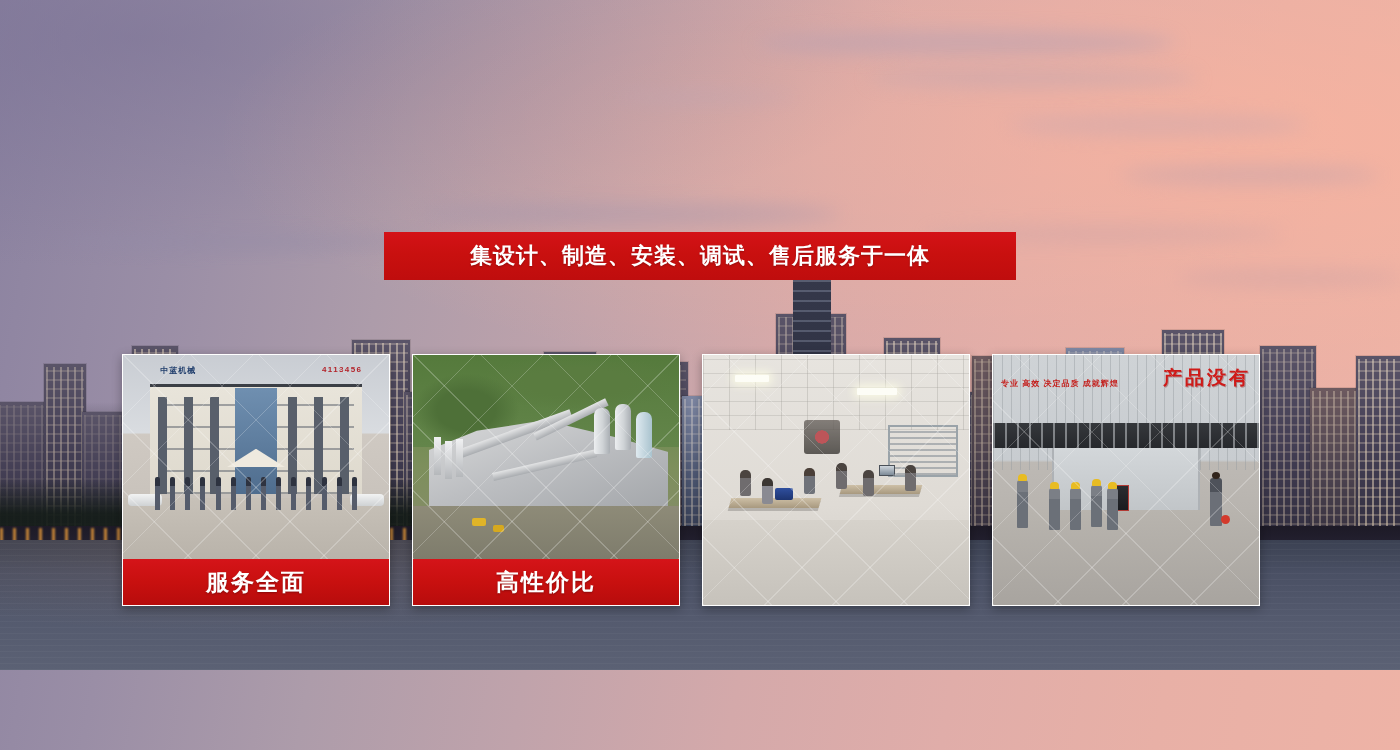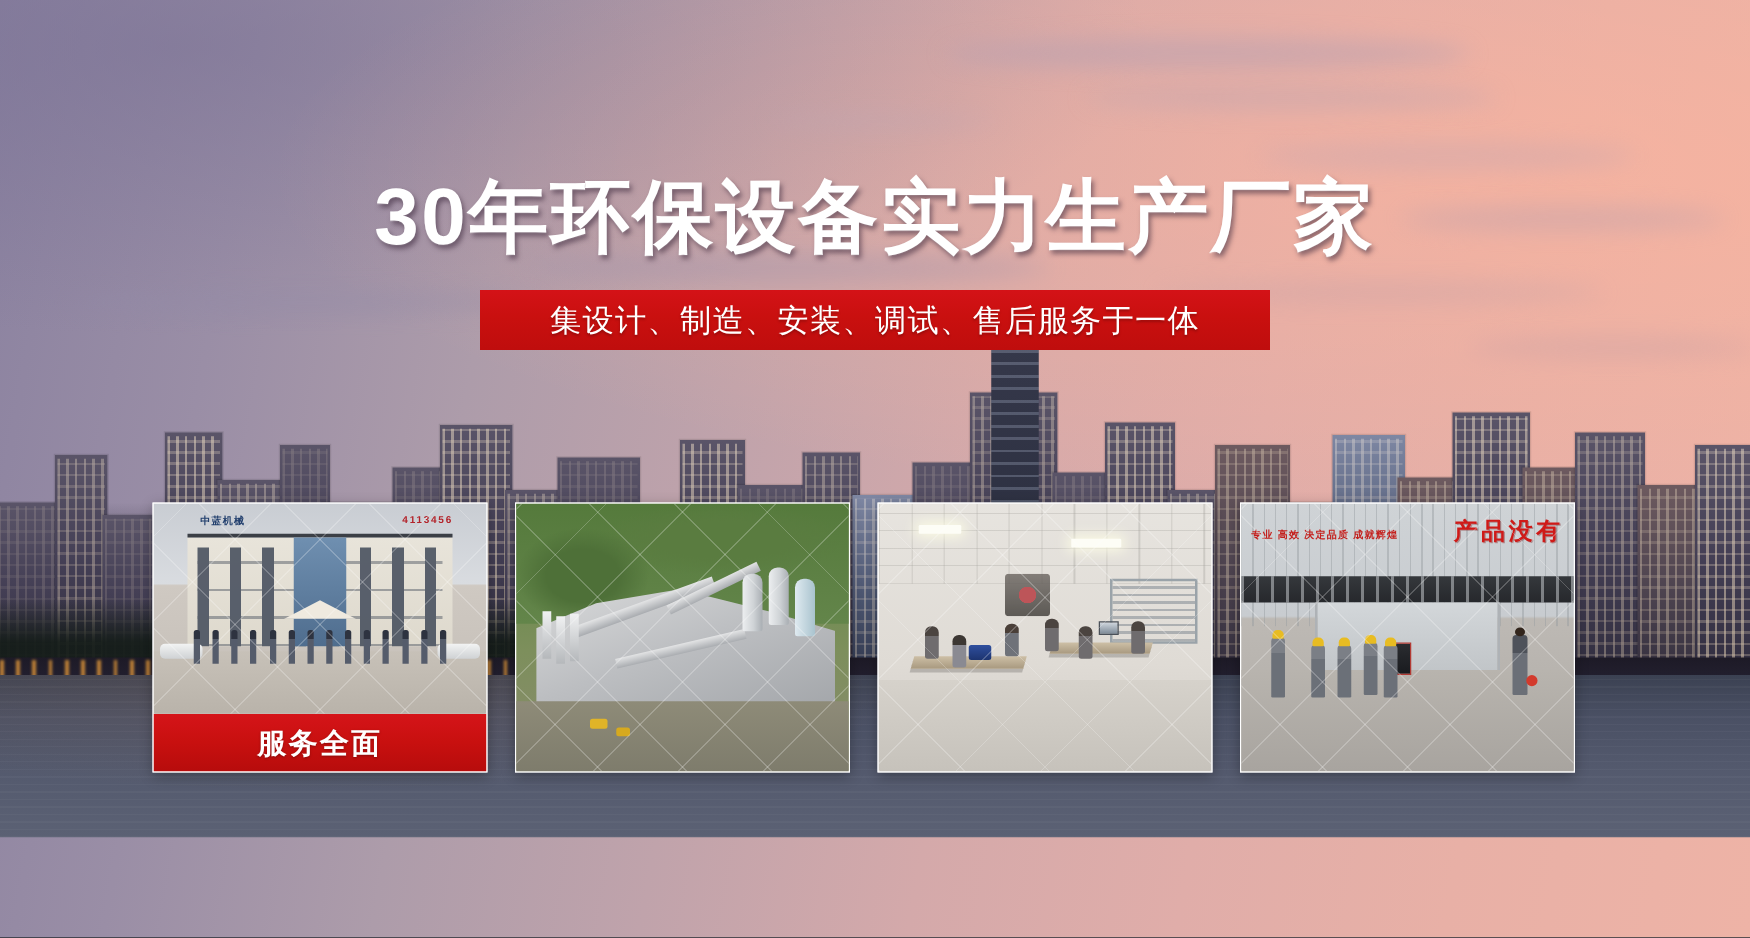--- a/index.html
+++ b/index.html
@@ -135,39 +135,38 @@
 
   
   .subbanner{
     position:absolute; left:50%; transform:translateX(-50%);
     top:232px; width:632px; height:48px;
     background:linear-gradient(180deg,#d41217 0%,#c9100f 45%,#bf0d0d 100%);
     display:flex; align-items:center; justify-content:center;
     z-index:20;
   }
   .subbanner span{
-    color:#ffffff; font-size:25px; font-weight:400; letter-spacing:1px;
+    color:#ffffff; font-size:22px; font-weight:700; letter-spacing:1px;
     text-shadow:0 1px 2px rgba(0,0,0,.25);
     white-space:nowrap;
   }
 
   
   .cards{
     position:absolute; left:122px; top:354px;
     width:1156px; height:252px;
     display:flex; gap:22px;
     z-index:20;
   }
   .card{
-    width:268px; height:216px;
+    width:268px; height:252px;
     display:flex; flex-direction:column;
     background:#fff;
     box-shadow:0 3px 10px rgba(0,0,0,.30);
     border:1px solid rgba(255,255,255,.85);
-    margin-top:48px;
   }
   .photo{
     position:relative; flex:1 1 auto; overflow:hidden;
     background:#8d9199;
   }
   .photo .wm{
     position:absolute; inset:0;
     background-image:
       repeating-linear-gradient(45deg, rgba(255,255,255,.22) 0 1px, rgba(0,0,0,0) 1px 48px),
       repeating-linear-gradient(-45deg, rgba(255,255,255,.22) 0 1px, rgba(0,0,0,0) 1px 48px);
@@ -453,21 +452,20 @@
 
     <div class="tower"></div>
 
     <div class="treeline"></div>
     <div class="shore"></div>
     <div class="shore-lights"></div>
     <div class="shore-lights2"></div>
     <div class="water"></div>
   </div>
 
-  <div class="headline">30年环保设备实力生产厂家</div>
 
   <div class="subbanner">
     <span>集设计、制造、安装、调试、售后服务于一体</span>
   </div>
 
   <div class="cards">
 
     <div class="card">
       <div class="photo p1">
         <div class="bldg-main"></div>
@@ -511,20 +509,23 @@
         <div class="belt b3"></div>
         <div class="silo s1"></div>
         <div class="silo s2"></div>
         <div class="silo s3"></div>
         <div class="stack"></div>
         <div class="stack b"></div>
         <div class="stack c"></div>
         <div class="dig"></div>
         <div class="dig2"></div>
         <div class="wm"></div>
+      </div>
+      <div class="caption">
+        <span>高性价比</span>
       </div>
     </div>
 
     <div class="card">
       <div class="photo p3">
         <div class="ceiling"></div>
         <div class="panel a"></div>
         <div class="panel b"></div>
         <div class="wallart"></div>
         <div class="window"></div>

